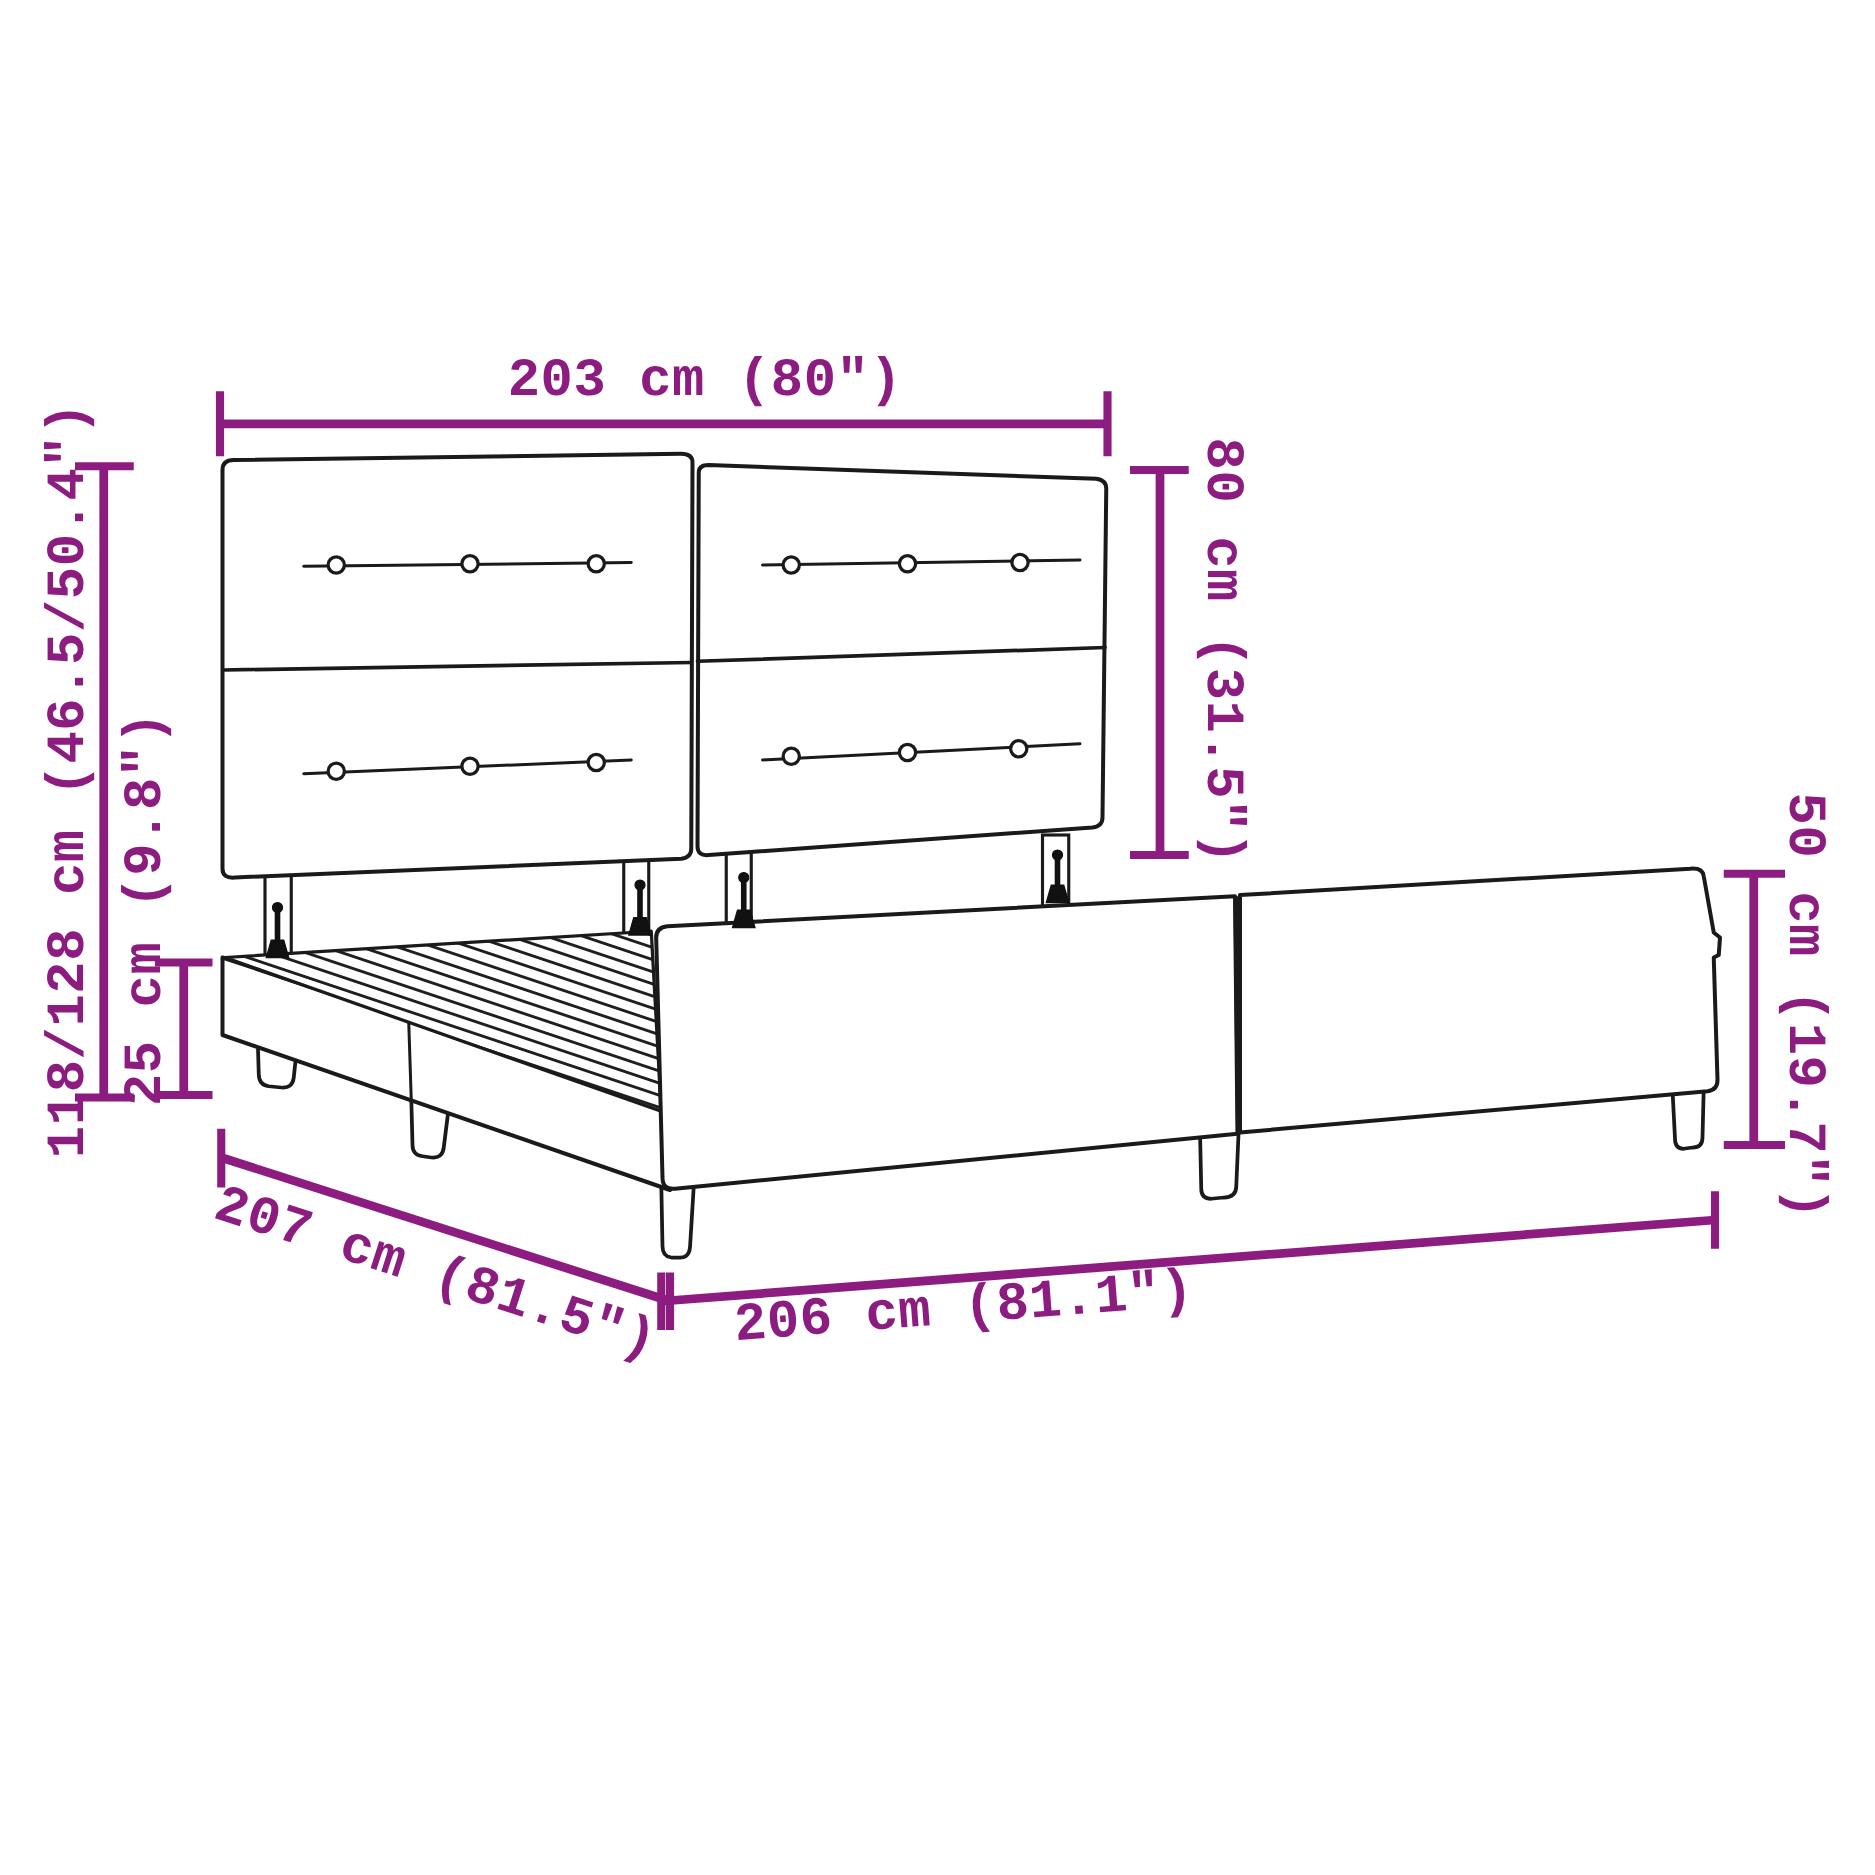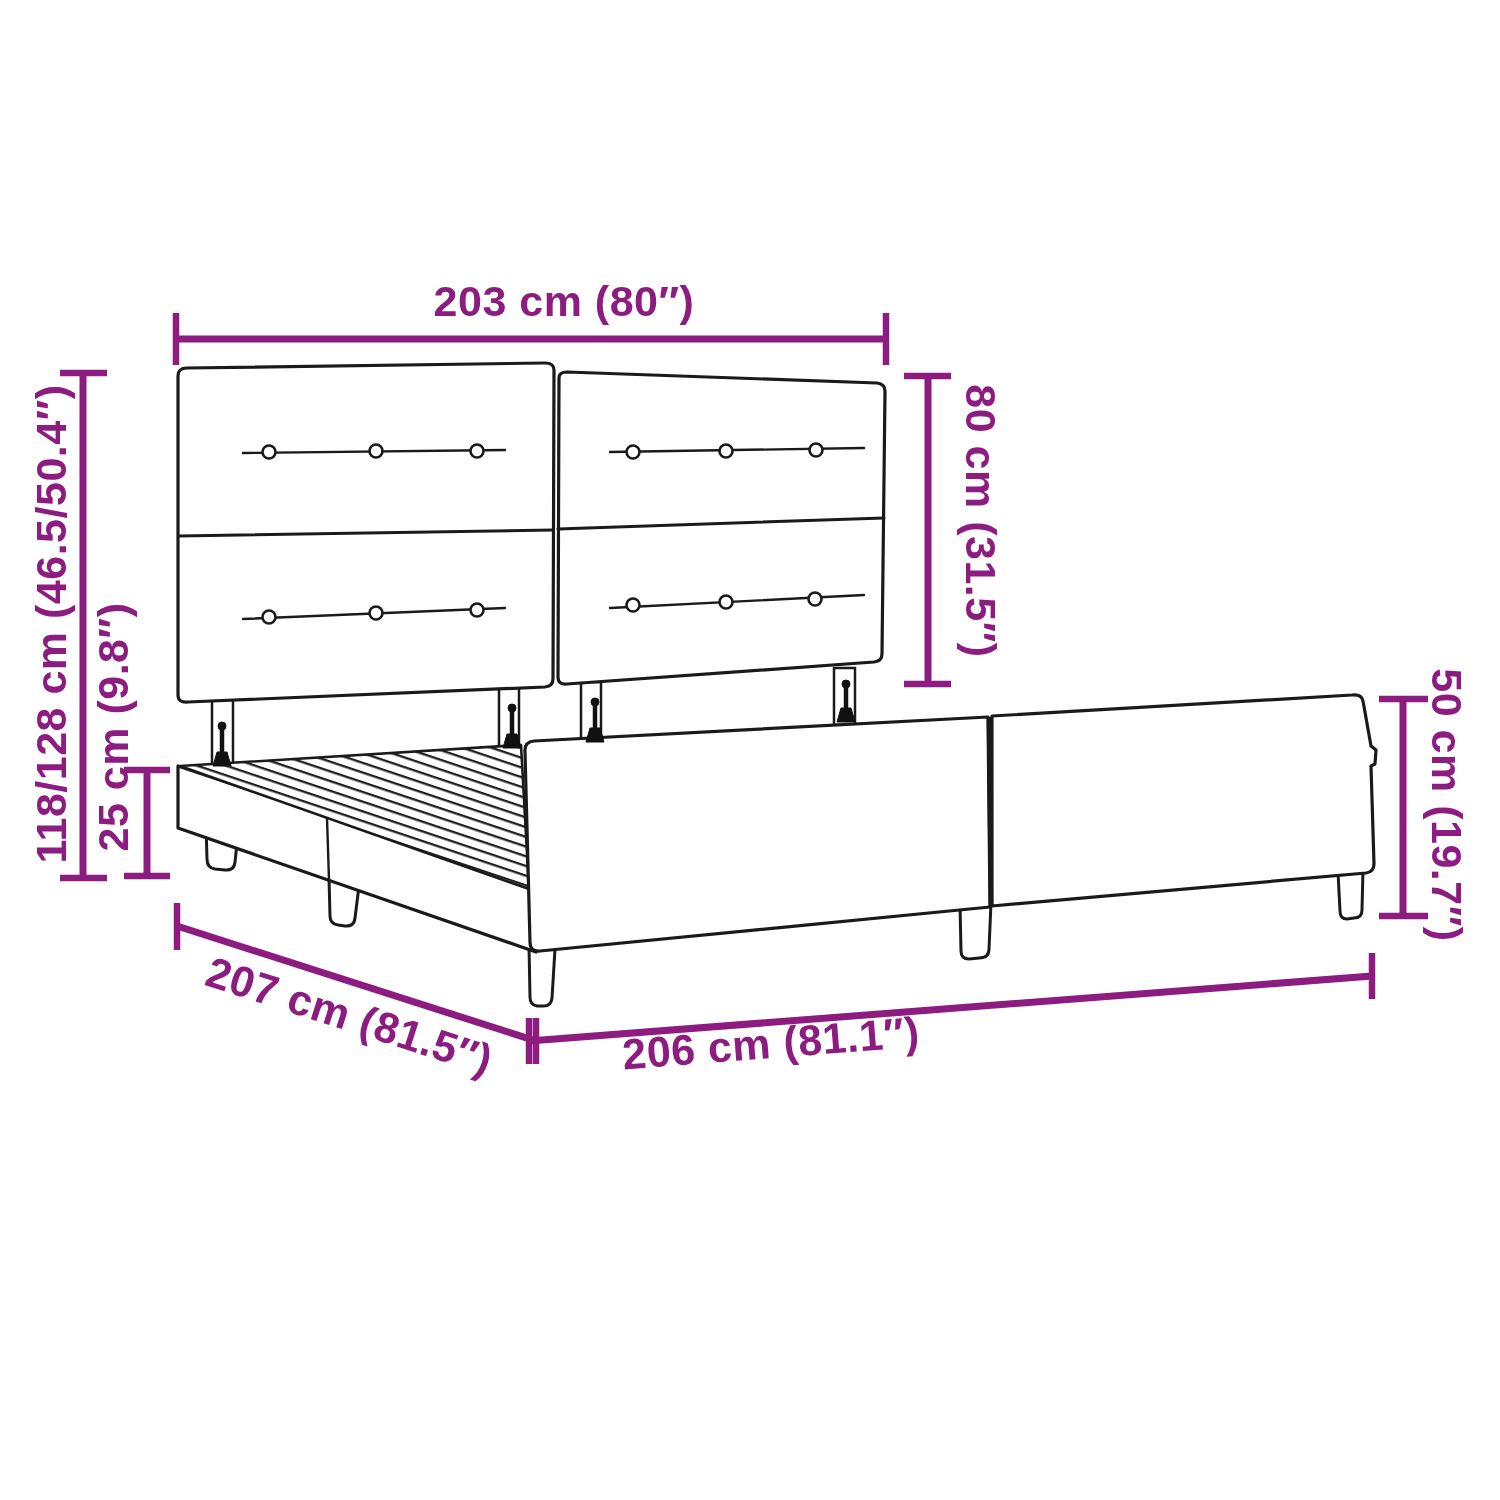--- a/index.html
+++ b/index.html
@@ -3,21 +3,21 @@
 <meta charset="utf-8">
 <style>
   :root{
     --accent:#8C1C80;
     --ink:#1a1a1a;
     --bg:#ffffff;
   }
   html,body{margin:0;padding:0;background:var(--bg);}
   .stage{
     position:relative;width:1500px;height:1500px;background:var(--bg);
-    font-family:Liberation Sans, sans-serif;
+    font-family:Liberation Mono, monospace;
     overflow:hidden;
   }
   svg{position:absolute;inset:0;display:block;}
   
   .ink{stroke:var(--ink);fill:none;stroke-width:3;stroke-linejoin:round;stroke-linecap:round;}
   .panel{fill:#ffffff;stroke:var(--ink);stroke-width:3.2;stroke-linejoin:round;}
   .thin{stroke:var(--ink);stroke-width:2.4;fill:none;stroke-linecap:round;}
   .button{fill:#ffffff;stroke:var(--ink);stroke-width:2.6;}
   .strut{fill:#ffffff;stroke:var(--ink);stroke-width:2.5;}
   .leg{fill:#ffffff;stroke:var(--ink);stroke-width:3;stroke-linejoin:round;}

